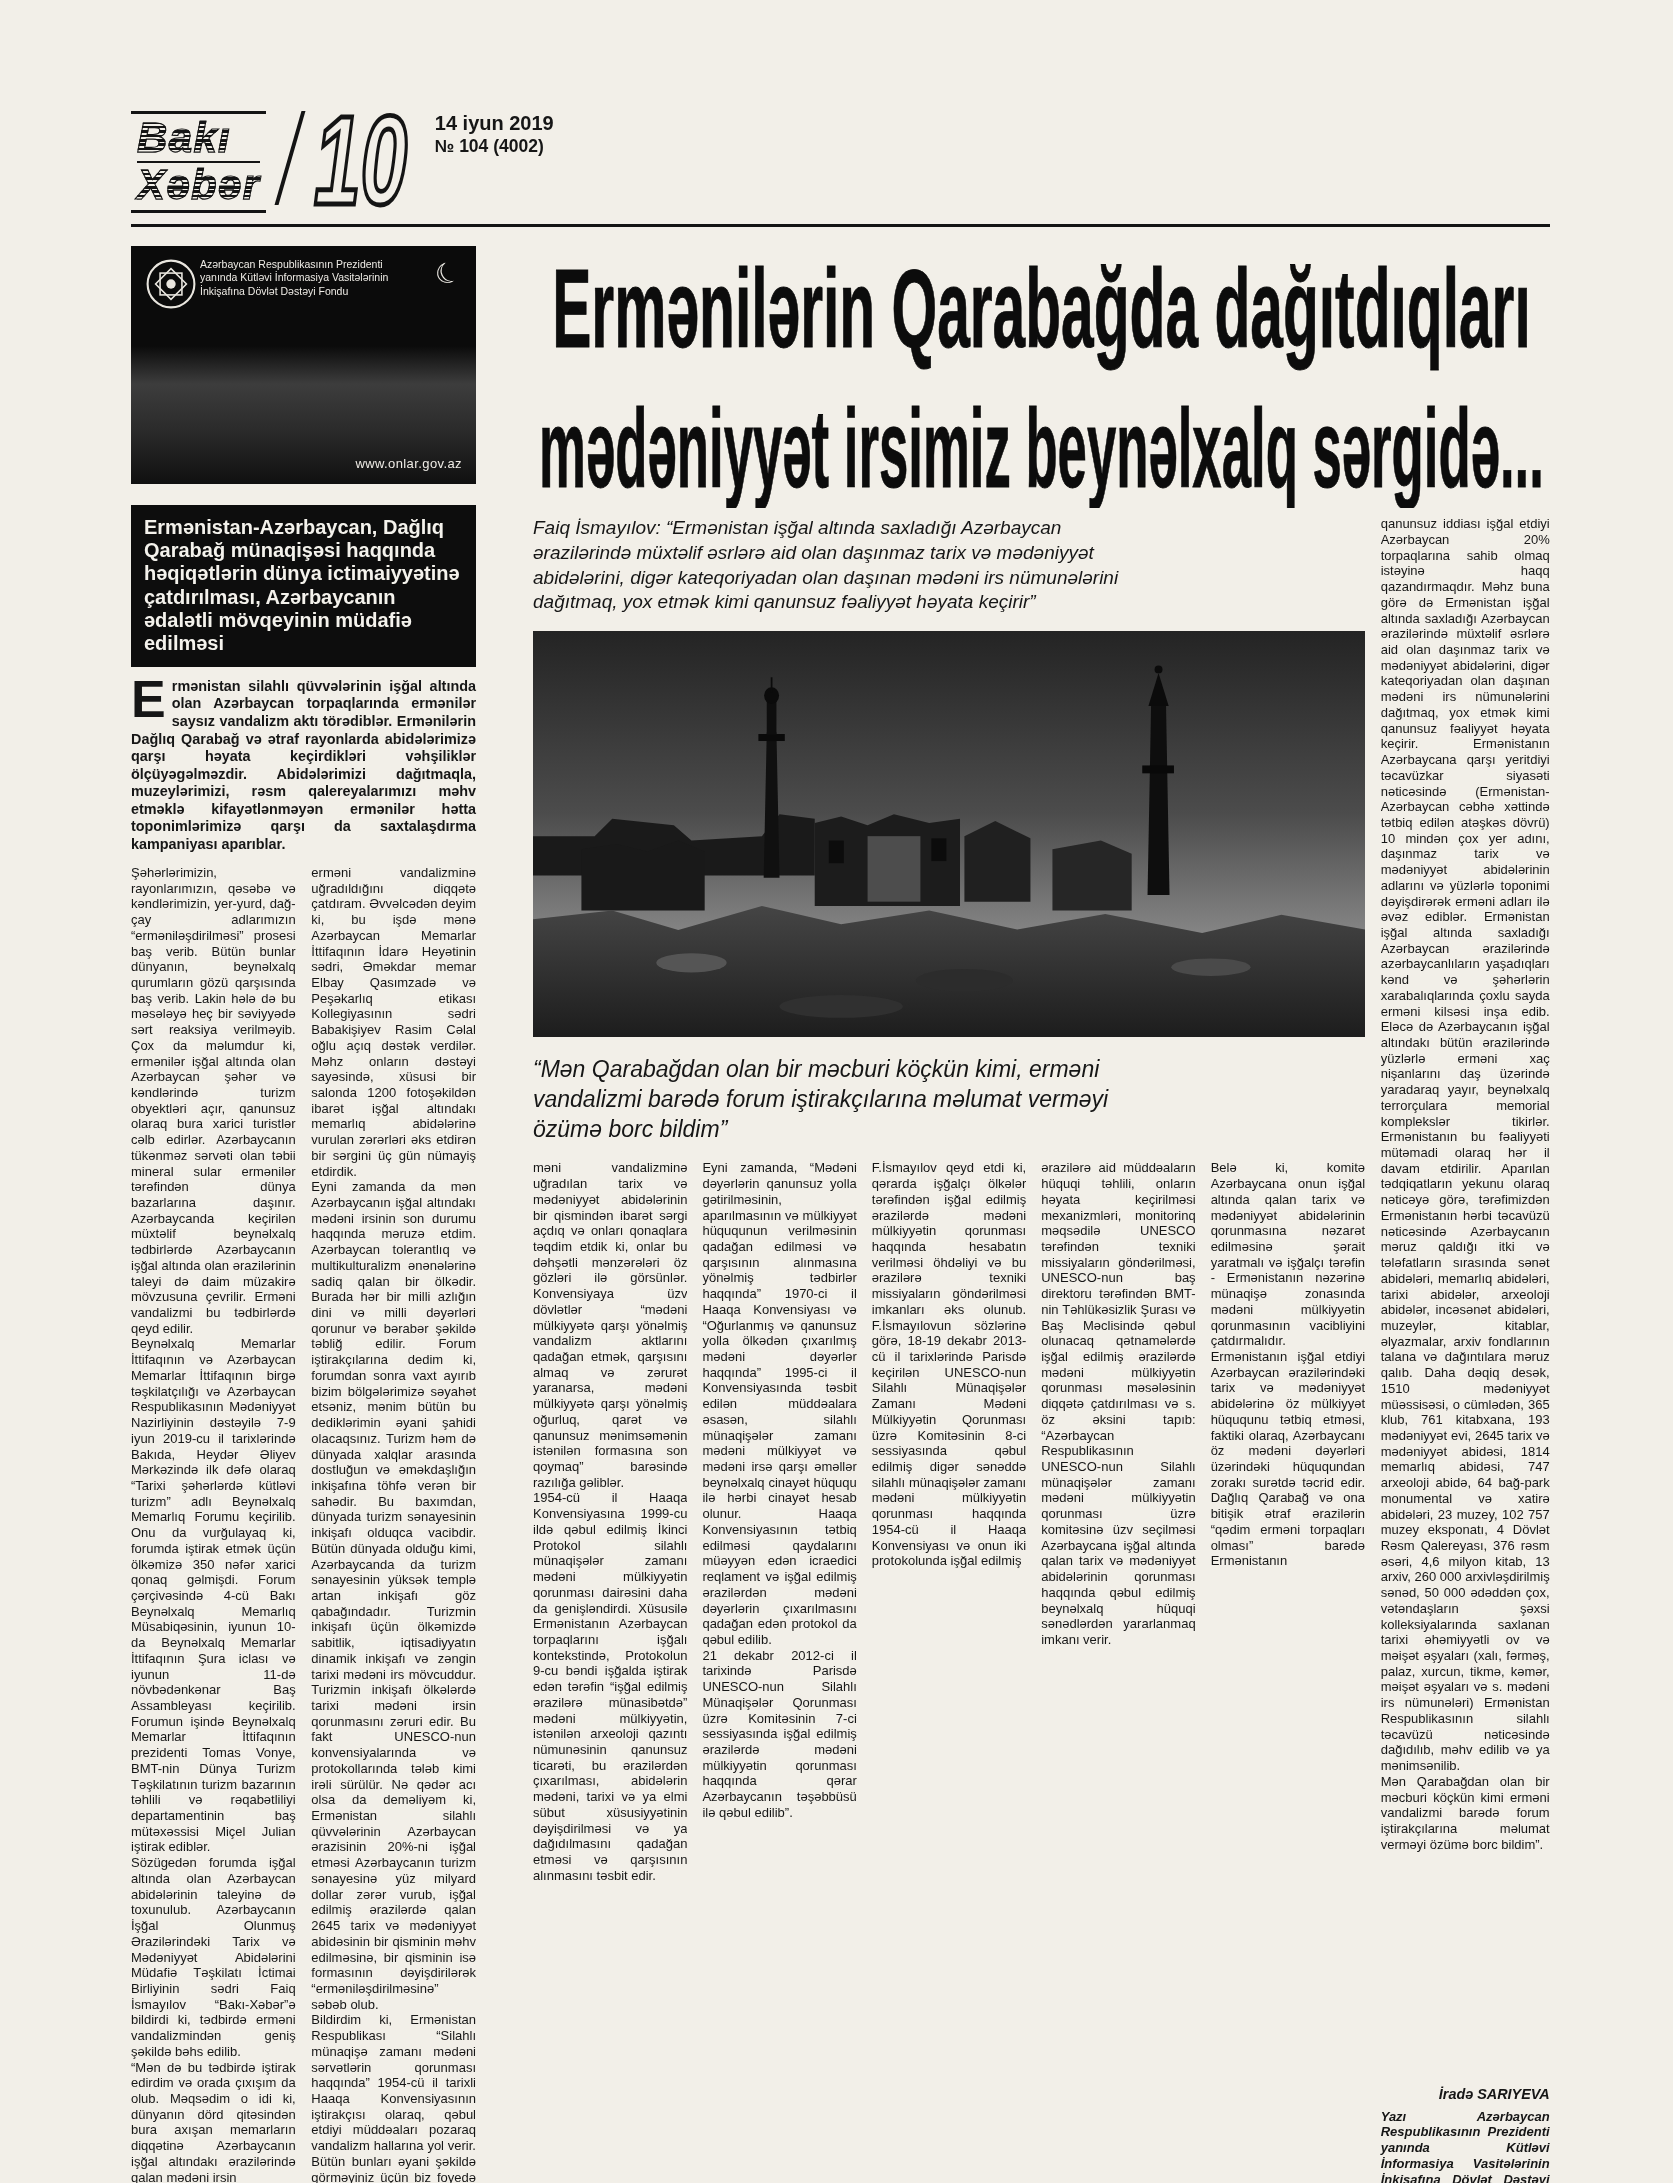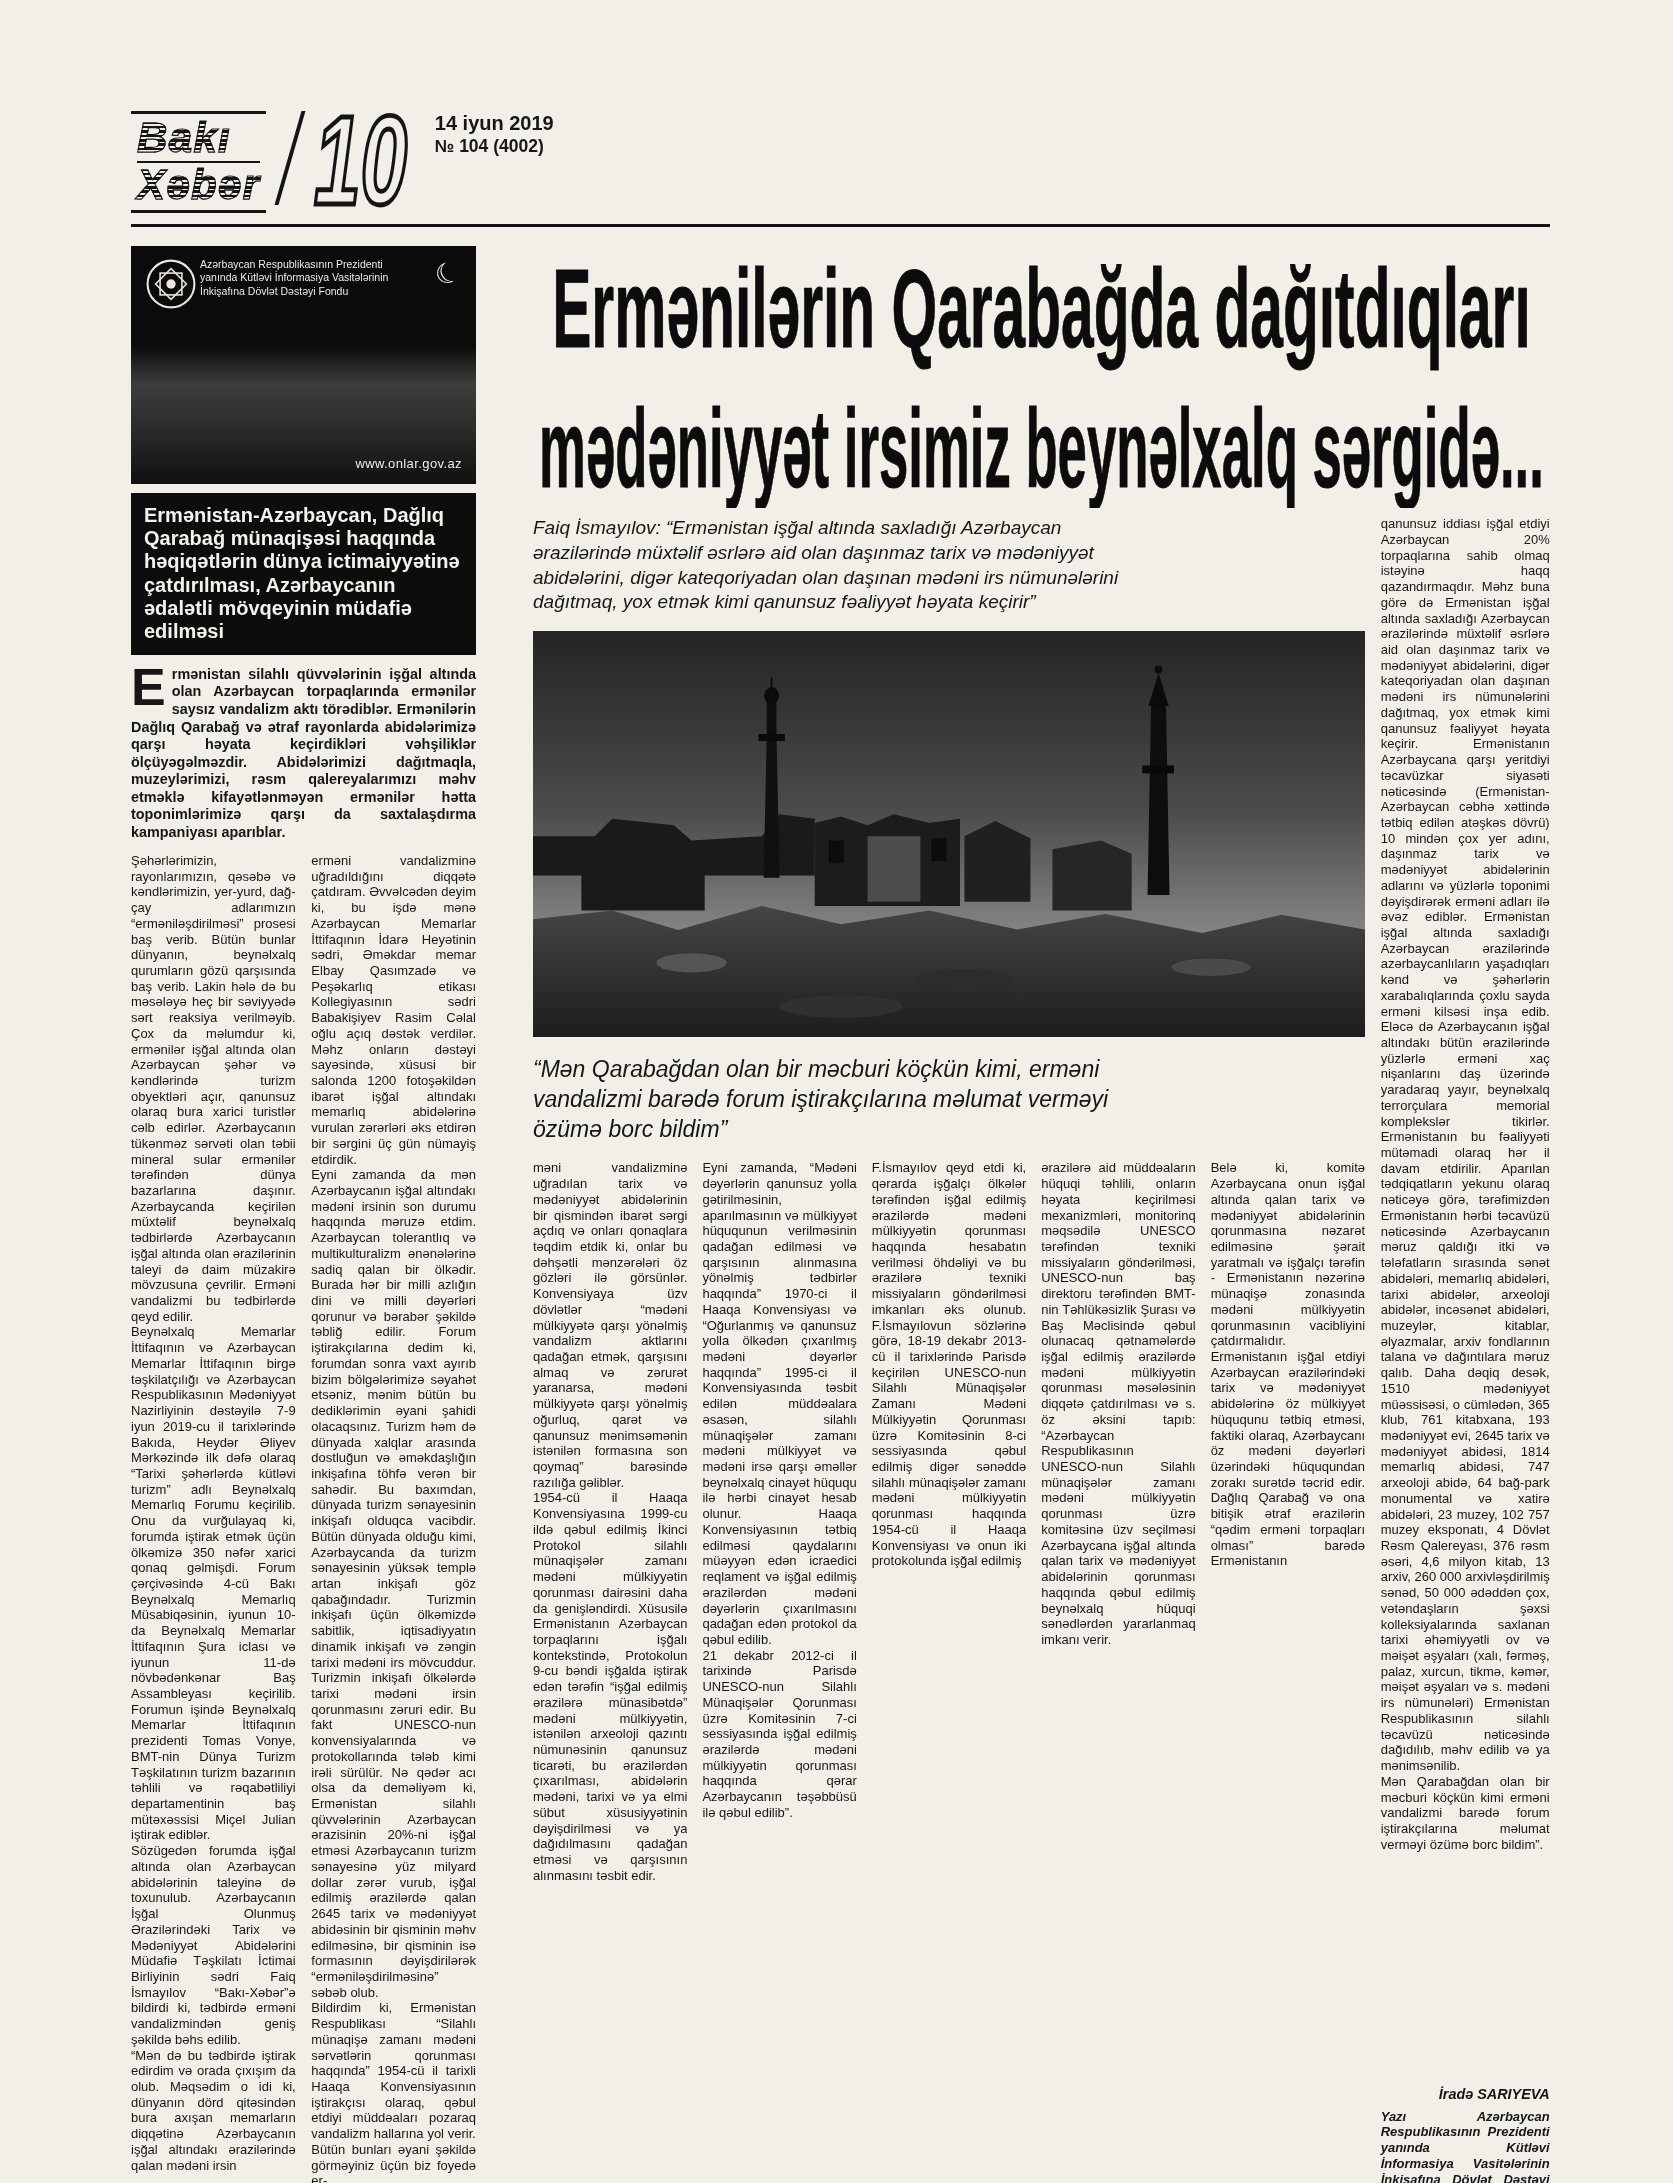--- a/index.html
+++ b/index.html
@@ -50,21 +50,21 @@
     display:flex; flex-direction:column;
   }
   .kivdf-top { display:flex; gap:3px; align-items:flex-start; }
   .kivdf-emblem { width:52px; height:52px; flex:none; }
   .kivdf-fund { font-size:10.5px; line-height:1.3; max-width:192px; }
   .kivdf-crescent { position:absolute; top:11.4px; right:15.7px; font-size:28px; transform:rotate(-25deg); color:#efece6; }
   .kivdf-logo { font-size:72px; font-weight:bold; letter-spacing:3.5px; margin-top:15px; }
   .kivdf-site { margin-top:auto; align-self:flex-end; font-size:13px; letter-spacing:0.4px; }
 
   
-  .side-head { background:#0d0d0d; color:#f4f2ec; font-weight:bold; font-size:20px; line-height:1.16; padding:11.4px 13px; margin-top:9px; flex:none; }
+  .side-head { background:#0d0d0d; color:#f4f2ec; font-weight:bold; font-size:20px; line-height:1.16; padding:11.4px 13px; margin-top:21px; flex:none; }
 
   
   .side-intro { font-weight:bold; font-size:14.4px; line-height:1.22; text-align:justify; margin-top:11.4px; flex:none; }
   .dropcap { float:left; font-size:52px; line-height:0.82; font-weight:bold; padding-right:6.1px; }
 
   .side-cols { display:flex; gap:15.7px; margin-top:11.4px; flex:1; overflow:hidden; }
   .side-col, .band-col {
     flex:1; font-size:13px; line-height:1.21; text-align:justify; white-space:pre-line; overflow:hidden;
   }
 

